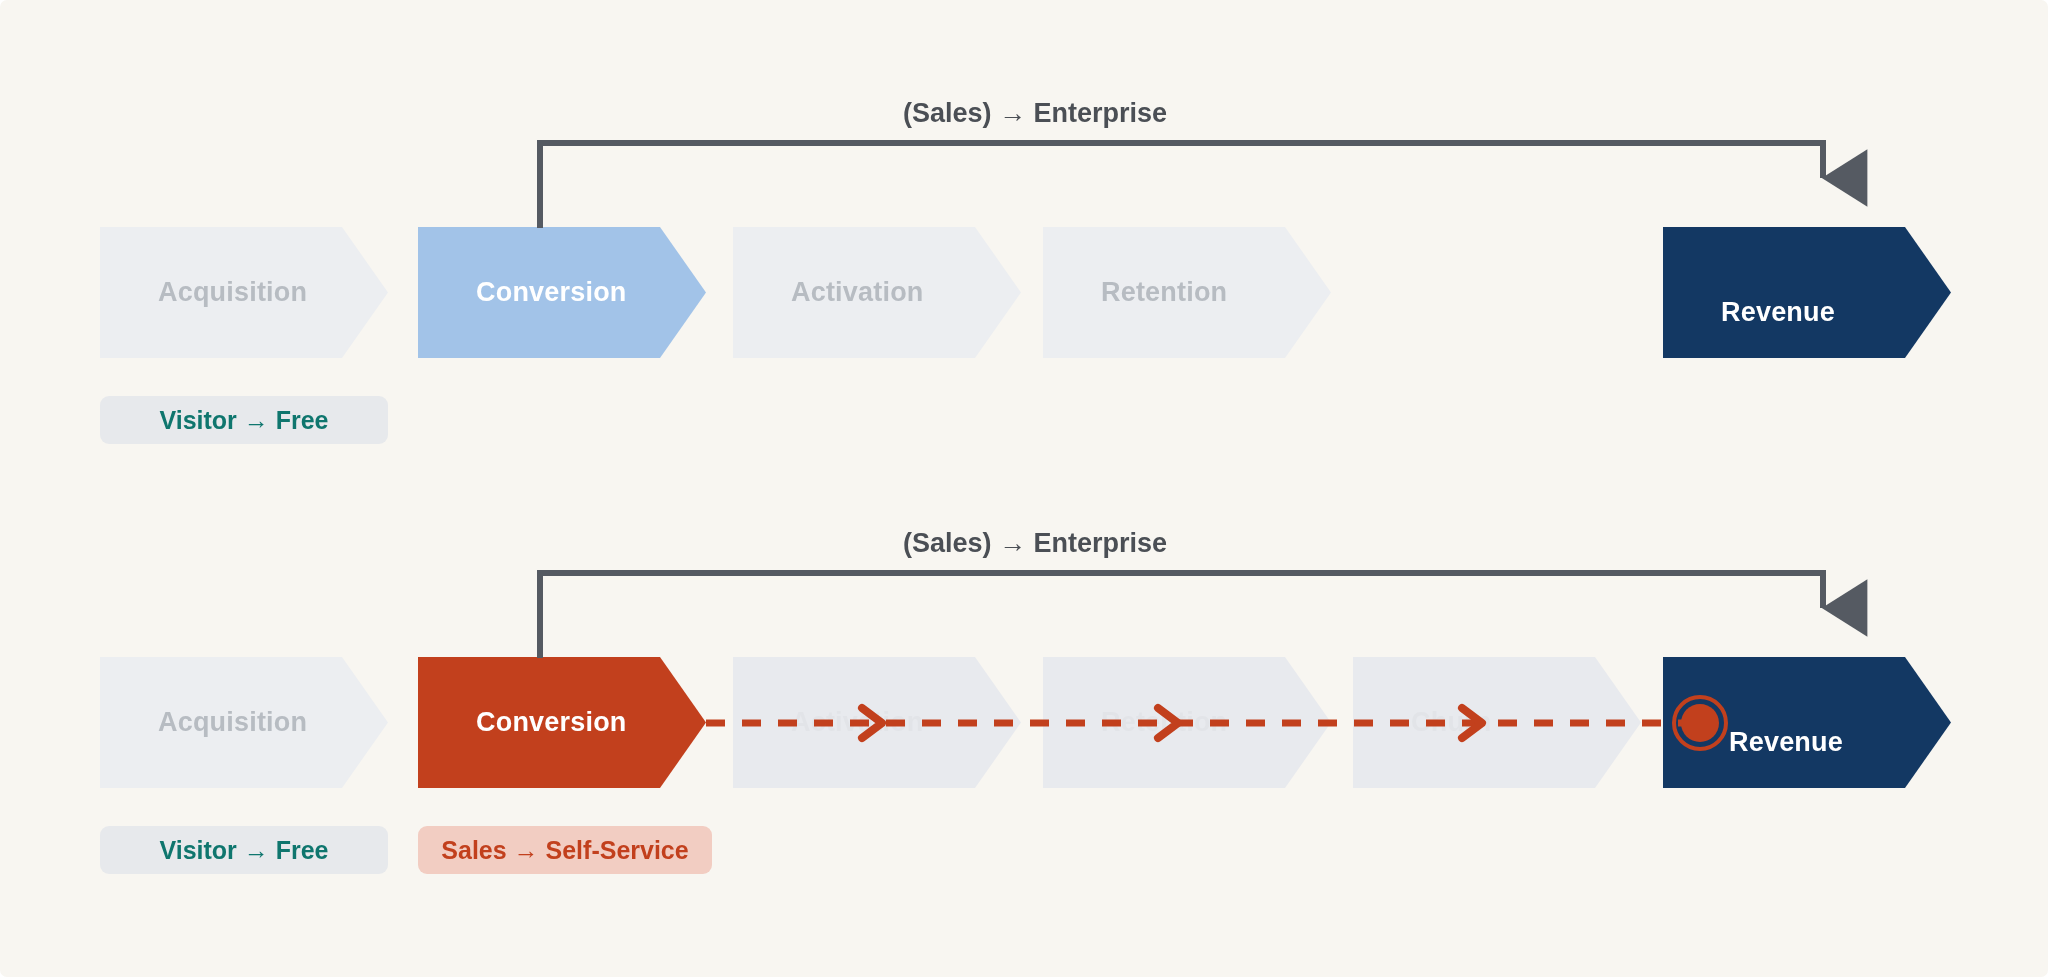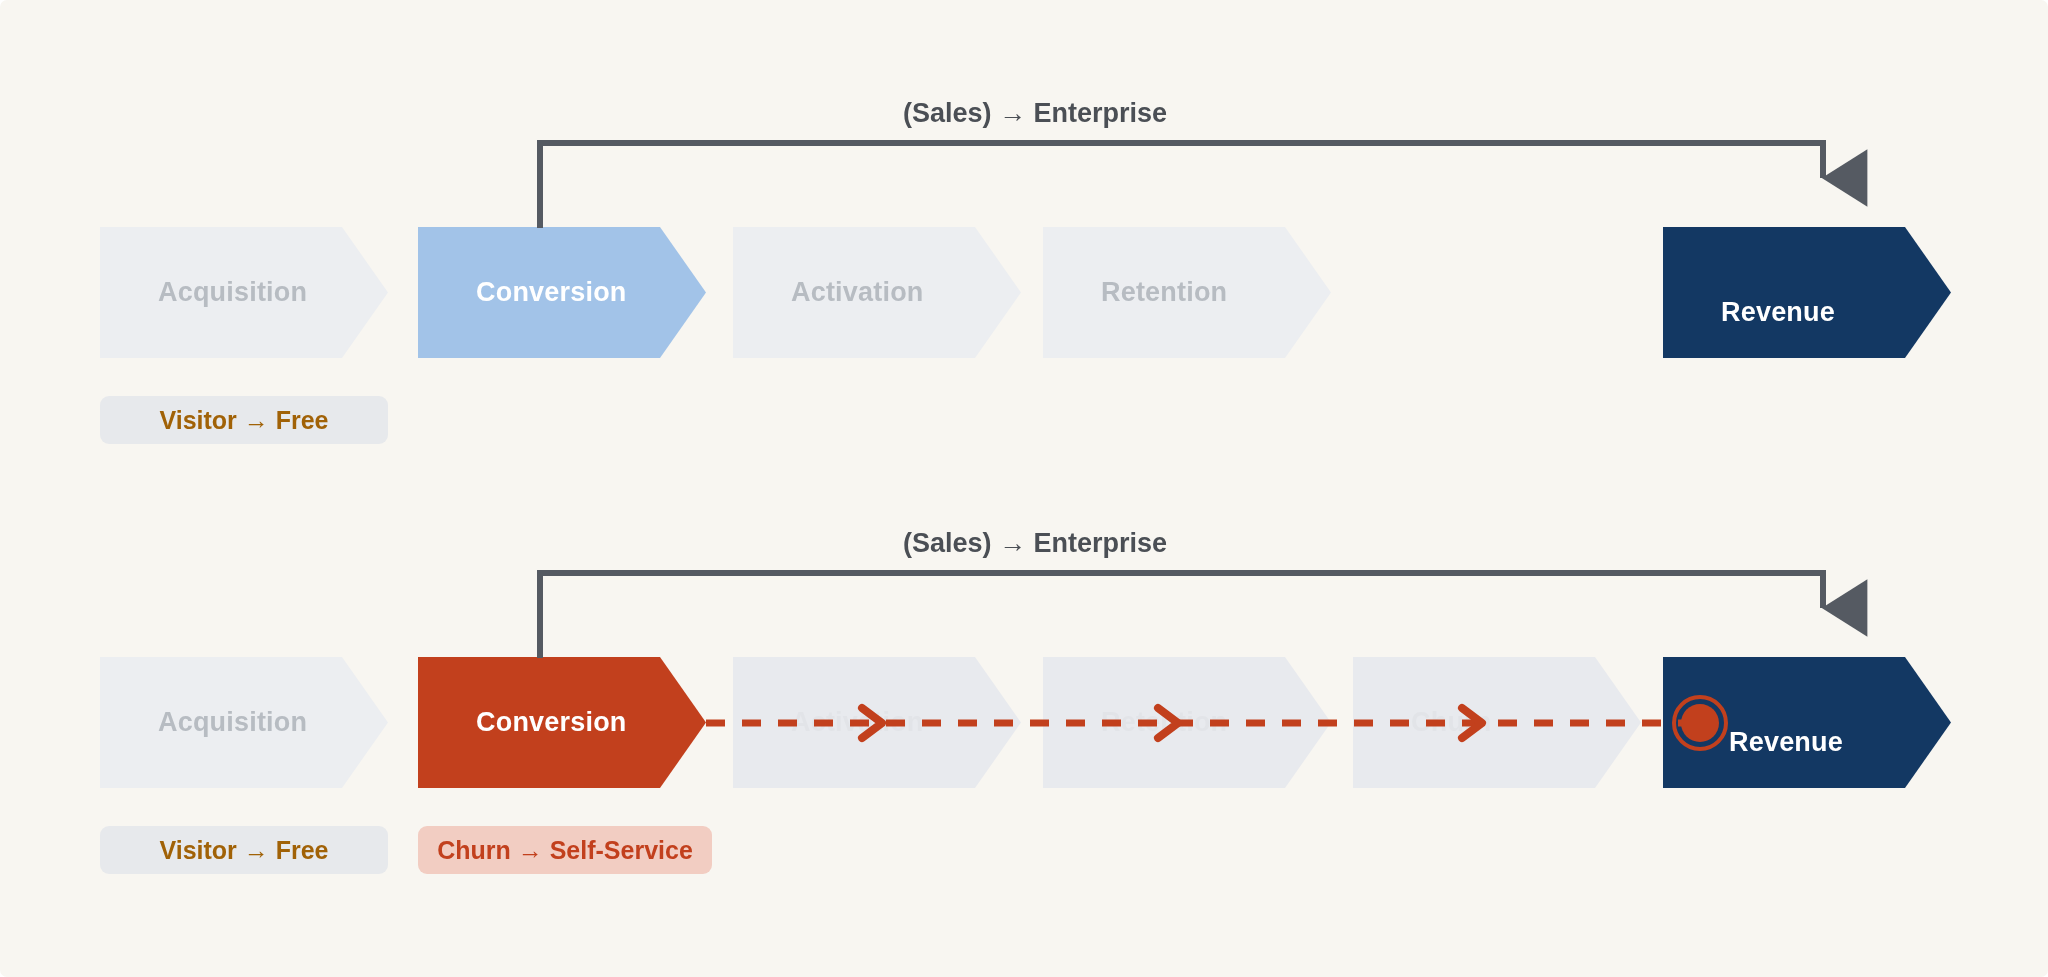--- a/index.html
+++ b/index.html
@@ -59,21 +59,21 @@
     border-radius: 9px;
     display: flex;
     align-items: center;
     justify-content: center;
     padding: 0 26px;
     box-sizing: border-box;
     font-size: 25px;
     font-weight: bold;
     white-space: nowrap;
   }
-  .pill-grey { background: #e7e9ec; color: #a16207; text-align: right; }
+  .pill-grey { background: #e7e9ec; color: #0f766e; text-align: right; }
   .pill-red  { background: #f2cdc2; color: #c2401d; }
 
   
   .caption {
     position: absolute;
     font-size: 27px;
     font-weight: bold;
     color: #4b4f55;
     white-space: nowrap;
     text-align: center;
@@ -143,21 +143,21 @@
 
   <div class="stage navy" style="left:1663px; top:657px; width:288px; padding-left:66px;">
     <span class="stage-label">Revenue</span>
   </div>
 
   <div class="pill pill-grey" style="left:100px; top:826px; width:288px;">
     <span>Visitor → Free</span>
   </div>
 
   <div class="pill pill-red" style="left:418px; top:826px; width:294px;">
-    <span>Churn → Self-Service</span>
+    <span>Sales → Self-Service</span>
   </div>
 
   <svg class="overlay" viewBox="0 0 2048 977" xmlns="http://www.w3.org/2000/svg">
     <defs>
       <marker id="grey-head" markerWidth="11" markerHeight="11" refX="5.2" refY="9.6" orient="auto" markerUnits="strokeWidth">
         <path d="M0.4,2.2 L5.2,9.8 L10,2.2 Z" fill="#555a62"></path>
       </marker>
       <marker id="red-head" markerWidth="6" markerHeight="6" refX="1.2" refY="3" orient="auto" markerUnits="strokeWidth">
         <path d="M0,0.4 L5.4,3 L0,5.6" fill="none" stroke="#c2401d" stroke-width="1.25" stroke-linecap="round" stroke-linejoin="round"></path>
       </marker>

